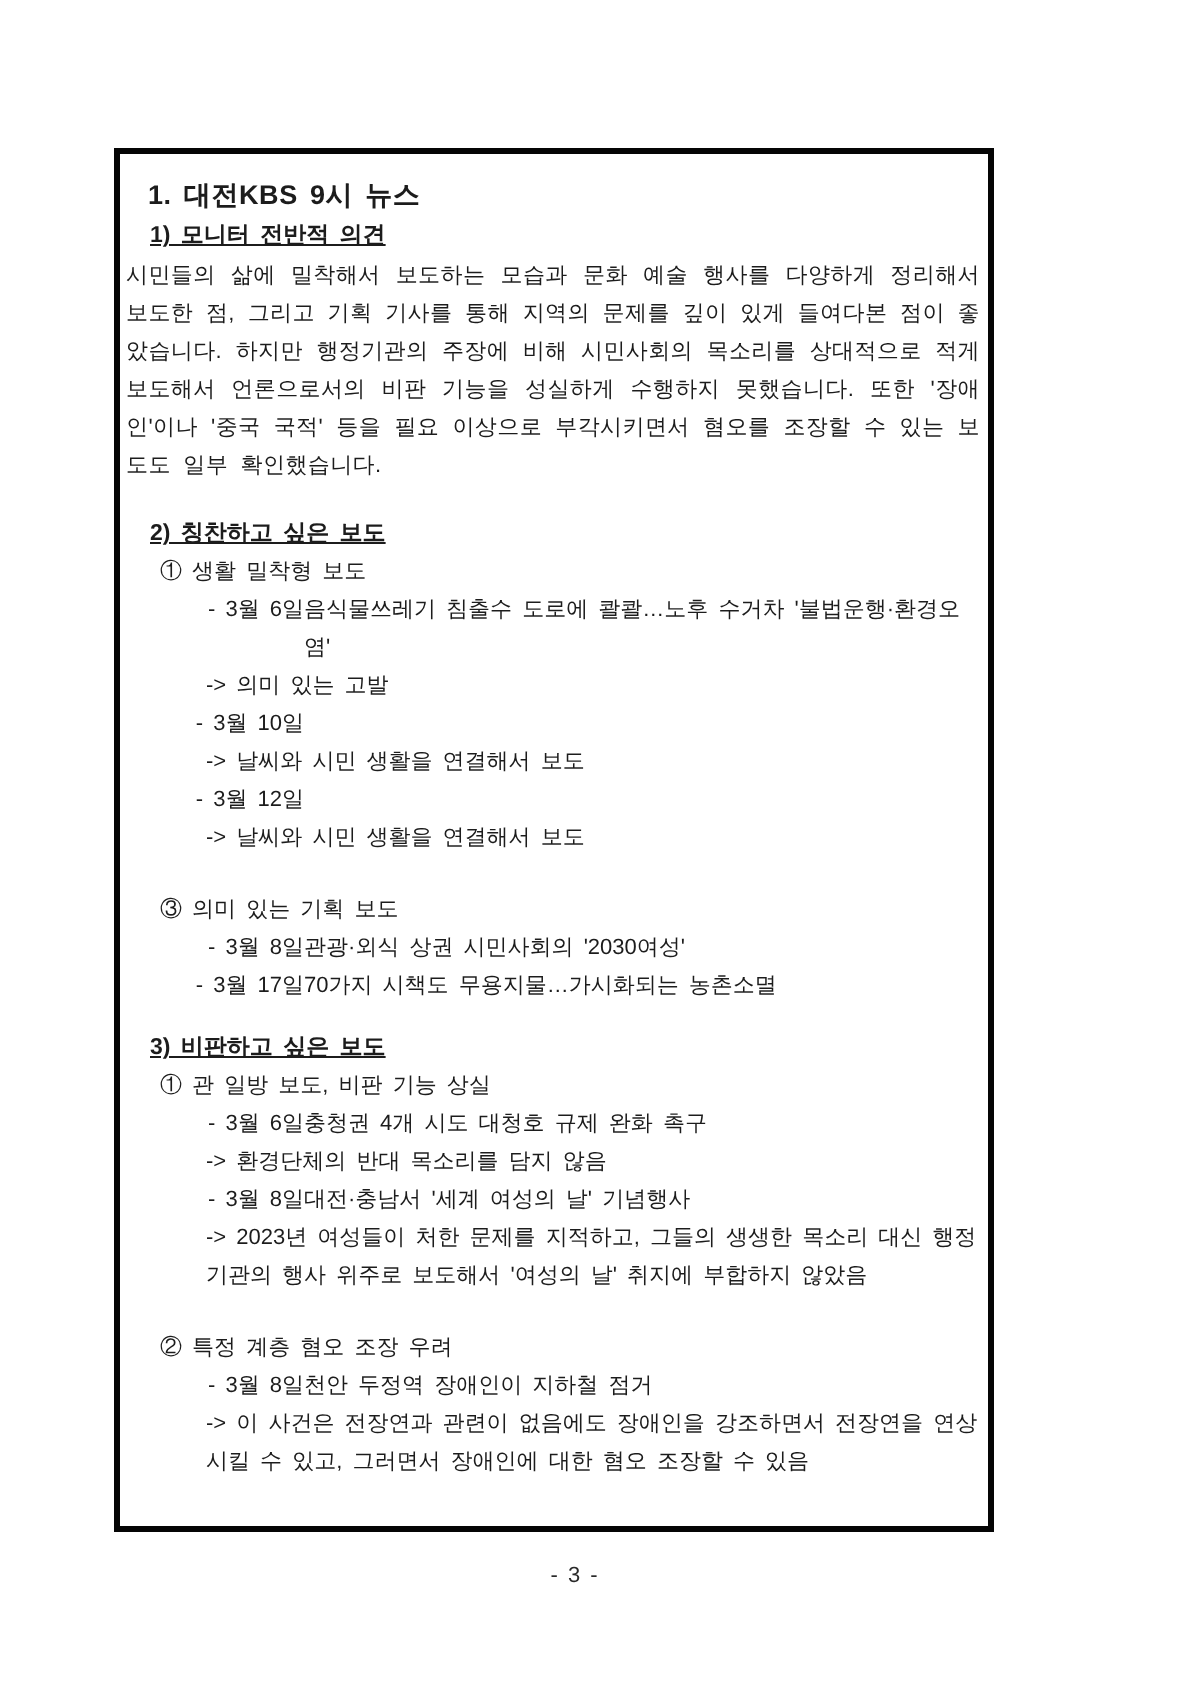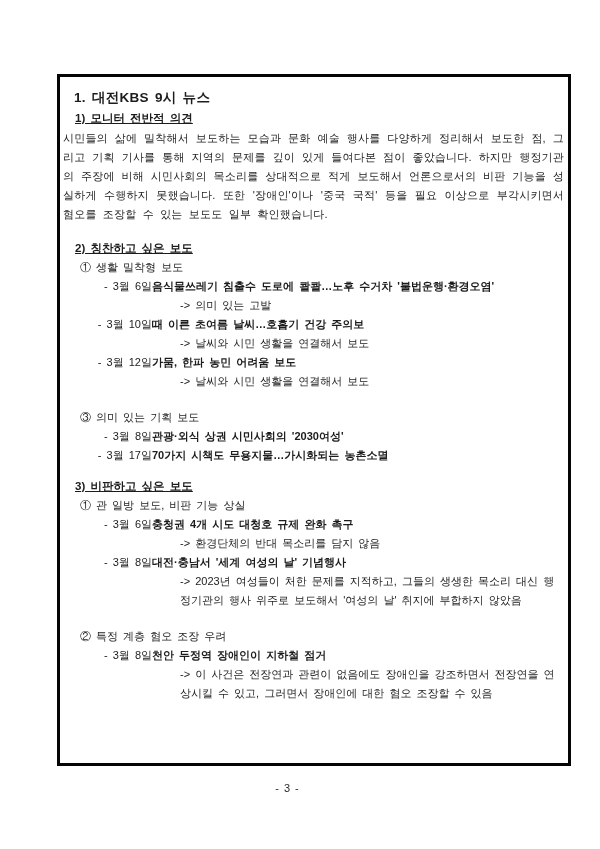--- a/index.html
+++ b/index.html
@@ -11,21 +11,21 @@
   .page {
     position: relative;
     width: 600px; height: 849px;
     background: #ffffff;
     color: #1c1c1c;
     overflow: hidden;
   }
   .frame {
     position: absolute;
     left: 57px; top: 74px;
-    width: 514px; height: 692px;
+    width: 440px; height: 692px;
     box-sizing: border-box;
     border: 3px solid #050505;
     padding: 12px 2px 0 2px;
     overflow: hidden;
   }
   .doc-title {
     margin: 0 0 4px 12px;
     font-size: 13.5px;
     line-height: 17px;
     font-weight: bold;
@@ -59,23 +59,23 @@
     word-spacing: 2px;
   }
   .row {
     display: flex;
     padding-left: 23px;
     font-size: 11px;
     line-height: 19px;
     word-spacing: 2px;
   }
   .row .date { width: 67px; flex: 0 0 67px; text-align: right; }
-  .row .ttl  { flex: 1; font-weight: bold; }
+  .row .ttl  { flex: 1; }
   .note {
-    margin-left: 118px;
+    margin-left: 41px;
     margin-right: 2px;
     font-size: 11px;
     line-height: 19px;
     word-spacing: 2px;
   }
   .page-number {
     position: absolute;
     left: 57px; top: 782px;
     width: 461px;
     text-align: center;
@@ -102,26 +102,24 @@
 
       <div class="group first">
         <div class="group-label">① 생활 밀착형 보도</div>
         <div class="row">
           <span class="date">- 3월 6일</span>
           <span class="ttl">음식물쓰레기 침출수 도로에 콸콸…노후 수거차 '불법운행·환경오염'</span>
         </div>
         <div class="note">-&gt; 의미 있는 고발</div>
         <div class="row">
           <span class="date">- 3월 10일</span>
-          <span class="ttl">때 이른 초여름 날씨…호흡기 건강 주의보</span>
         </div>
         <div class="note">-&gt; 날씨와 시민 생활을 연결해서 보도</div>
         <div class="row">
           <span class="date">- 3월 12일</span>
-          <span class="ttl">가뭄, 한파 농민 어려움 보도</span>
         </div>
         <div class="note">-&gt; 날씨와 시민 생활을 연결해서 보도</div>
       </div>
 
 
       <div class="group">
         <div class="group-label">③ 의미 있는 기획 보도</div>
         <div class="row">
           <span class="date">- 3월 8일</span>
           <span class="ttl">관광·외식 상권 시민사회의 '2030여성'</span>

